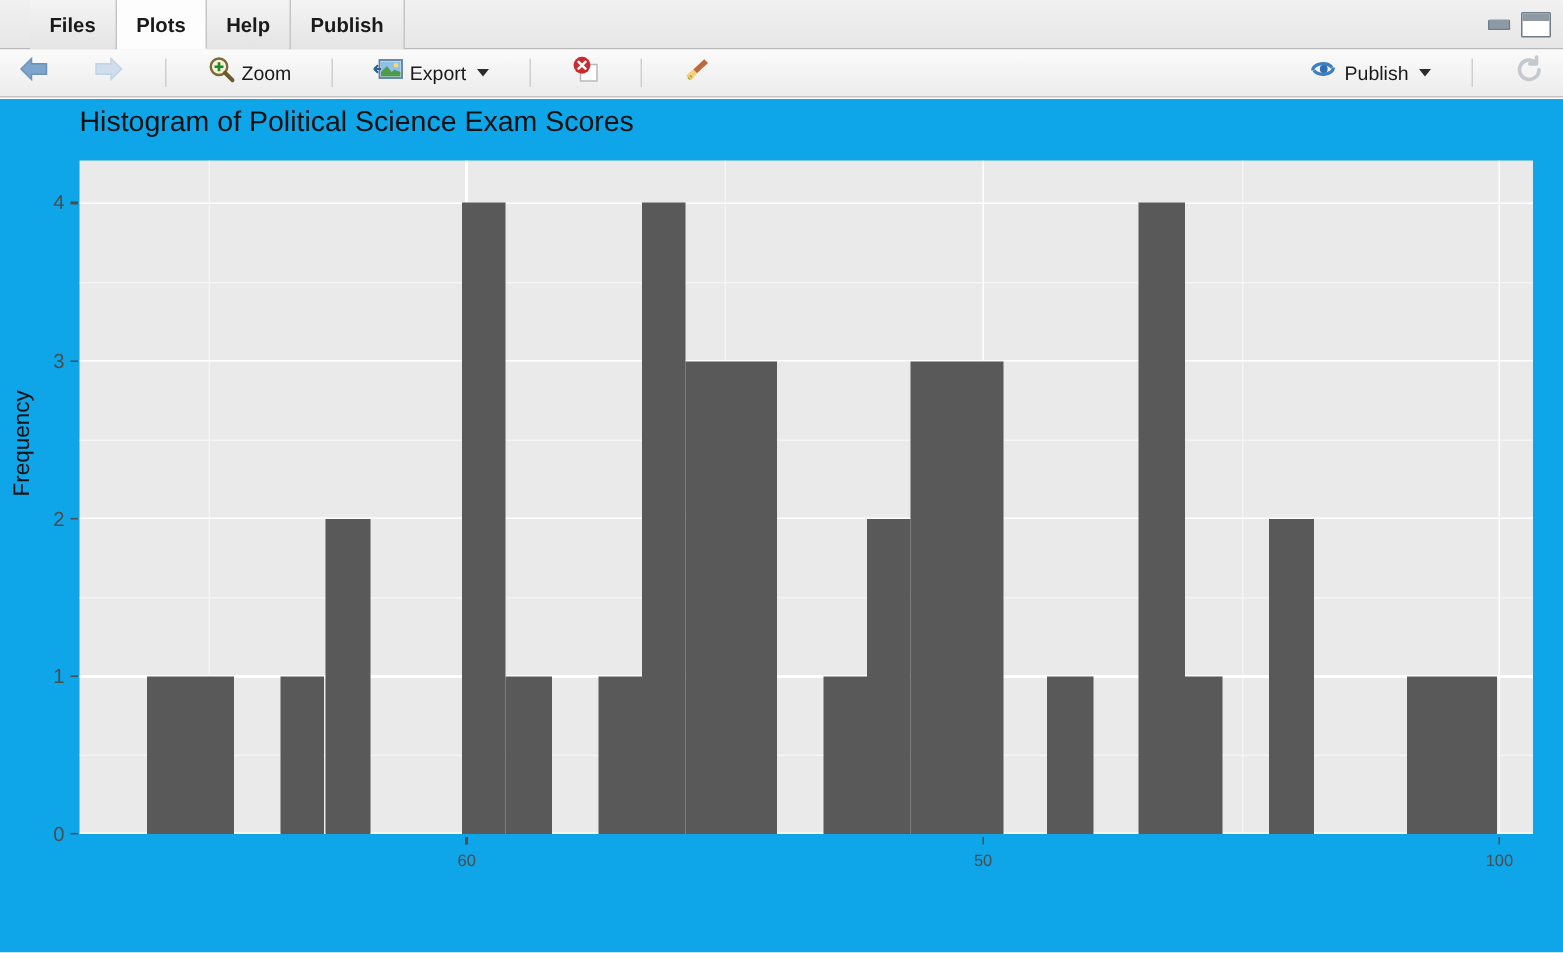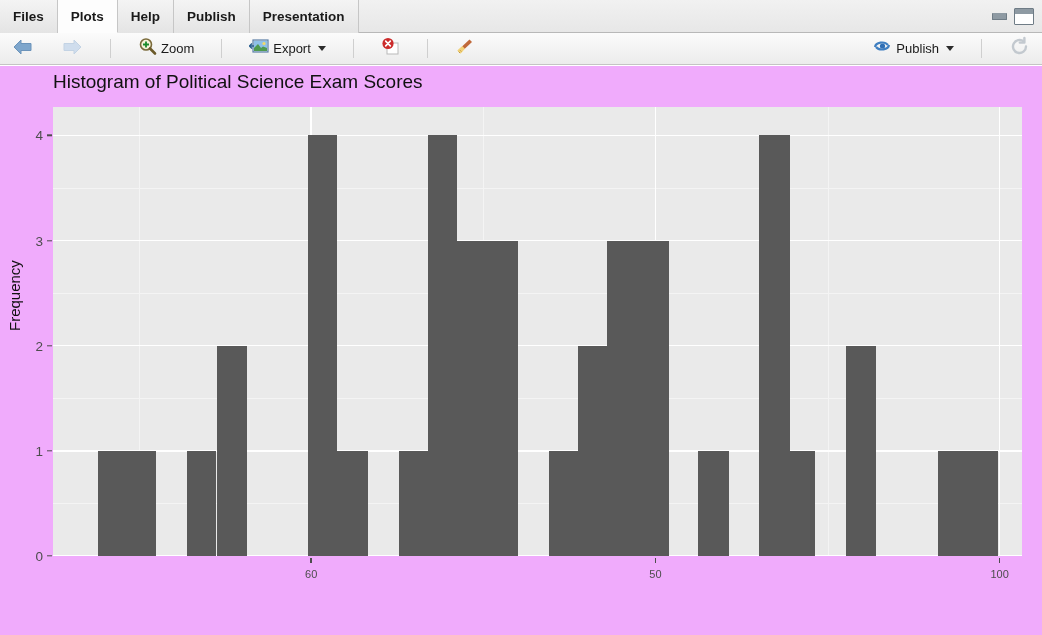--- a/index.html
+++ b/index.html
@@ -9,21 +9,21 @@
     background: #ffffff;
     overflow: hidden;
   }
   #app { position: relative; width: 1042px; height: 635px; background: #ffffff; }
 
   
   .tabstrip {
     position: absolute; left: 0; top: 0; width: 1042px; height: 33px;
     background: linear-gradient(to bottom, #f1f1f1 0%, #e7e7e7 100%);
     border-bottom: 1px solid #b8b8b8;
-    display: flex; align-items: stretch;
+    display: flex; align-items: stretch; padding-left: 20px;
   }
   .tab {
     display: flex; align-items: center; justify-content: center;
     padding: 0 13px; height: 33px;
     font-size: 13.5px; font-weight: bold; color: #1a1a1a;
     border-right: 1px solid #c6c6c6;
     background: linear-gradient(to bottom, #f4f4f4 0%, #e4e4e4 100%);
     cursor: default; white-space: nowrap;
   }
   .tab.active {
@@ -50,21 +50,21 @@
   }
   .tb-item { display: flex; align-items: center; gap: 4px; padding: 2px 5px; cursor: default; }
   .tb-label { font-size: 13px; color: #1a1a1a; }
   .tb-sep { width: 1px; height: 19px; background: #cfcfcf; margin: 0 5px; }
   .tb-caret { width: 0; height: 0; border-left: 4px solid transparent; border-right: 4px solid transparent; border-top: 5px solid #2c2c2c; margin-left: 3px; }
   .spacer { flex: 1 1 auto; }
 
   
   .plot {
     position: absolute; left: 0; top: 66px; width: 1042px; height: 569px;
-    background: #f0abfc;
+    background: #0ea5e9;
   }
   .plot-title {
     position: absolute; left: 53px; top: 5px;
     font-size: 19px; color: #111111; white-space: nowrap;
   }
   .panel {
     position: absolute; left: 53px; top: 41px;
     width: 969px; height: 449px;
     background: #eaeaea; overflow: hidden;
   }
@@ -109,23 +109,20 @@
           <span>Files</span>
         </div>
         <div class="tab active">
           <span>Plots</span>
         </div>
         <div class="tab">
           <span>Help</span>
         </div>
         <div class="tab">
           <span>Publish</span>
-        </div>
-        <div class="tab">
-          <span>Presentation</span>
         </div>
       </div>
     <div class="tabstrip-filler"></div>
     <div class="wincontrols">
       <div class="win-min"></div>
       <div class="win-max"></div>
     </div>
   </div>
 
   <div class="toolbar">

